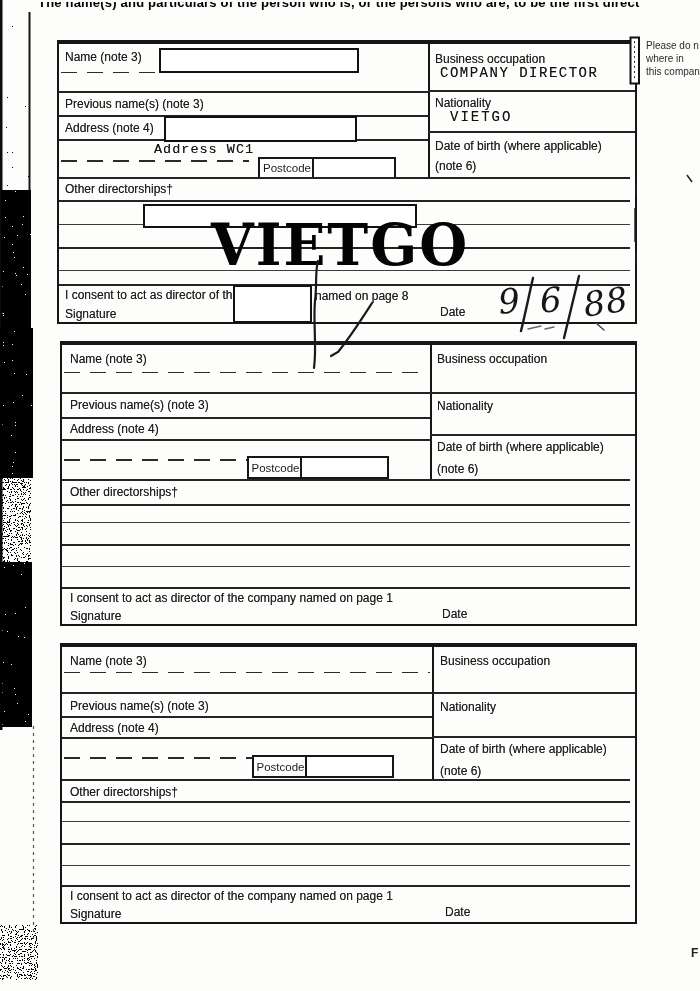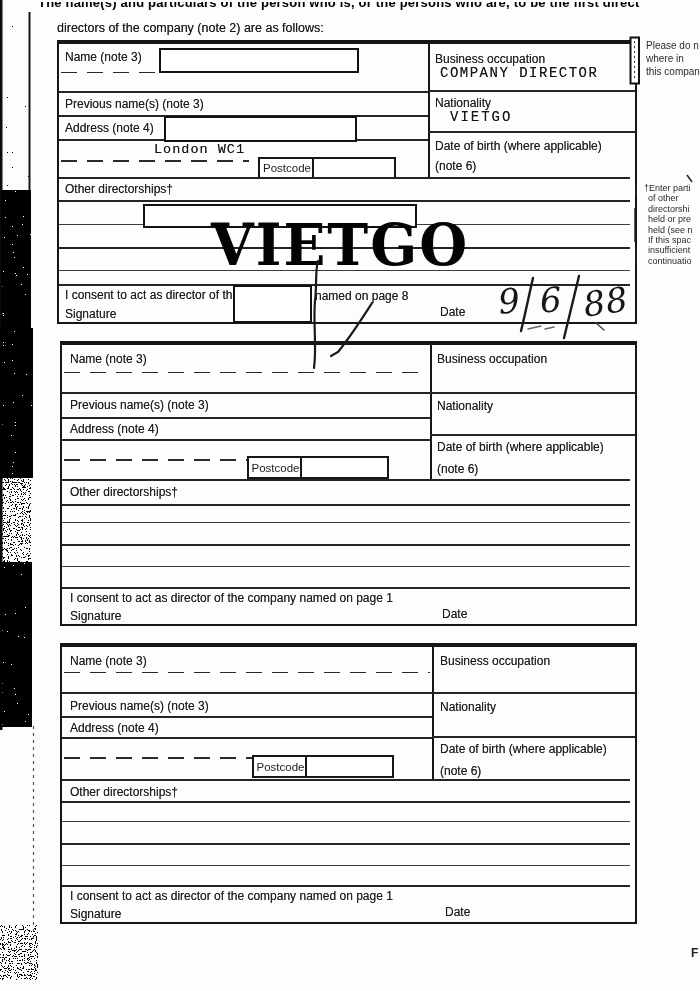--- a/index.html
+++ b/index.html
@@ -33,36 +33,25 @@
   svg.artifacts{position:absolute;left:0;top:0;z-index:12;pointer-events:none;}
 </style>
 </head>
 <body>
 
 <div class="page">
 
   <div class="introclip">
     <span>The name(s) and particulars of the person who is, or the persons who are, to be the first director</span>
   </div>
-  <div class="intro2">directors of the company (note 2) are as follows:</div>
 
   <div class="mnote n1">
     <div>Please do n</div>
     <div>where in</div>
     <div>this company</div>
-  </div>
-  <div class="mnote" style="left:644px;top:183px;">
-    <div>†Enter parti</div>
-    <div style="padding-left:4px;">of other</div>
-    <div style="padding-left:4px;">directorshi</div>
-    <div style="padding-left:4px;">held or pre</div>
-    <div style="padding-left:4px;">held (see n</div>
-    <div style="padding-left:4px;">If this spac</div>
-    <div style="padding-left:4px;">insufficient</div>
-    <div style="padding-left:4px;">continuatio</div>
   </div>
 
   <div class="pagemark">F</div>
 
   <div class="blk" style="left:57px;top:40px;width:576px;height:278px;">
     <div class="vd" style="left:369px;top:0;height:133px;"></div>
 
     <div class="lbl" style="left:376px;top:8px;">Business occupation</div>
     <div class="typed" style="left:381px;top:21px;">COMPANY DIRECTOR</div>
     <div class="hl" style="left:369px;top:46px;width:207px;"></div>
@@ -74,21 +63,21 @@
 
     <div class="lbl" style="left:6px;top:6px;">Name (note 3)</div>
     <div class="red" style="left:100px;top:4px;width:196px;height:21px;"></div>
     <div class="hl thin broken" style="left:2px;top:28px;width:296px;"></div>
     <div class="hl" style="left:0;top:47px;width:369px;"></div>
     <div class="lbl" style="left:6px;top:53px;">Previous name(s) (note 3)</div>
     <div class="hl" style="left:0;top:71px;width:369px;"></div>
     <div class="lbl" style="left:6px;top:77px;">Address (note 4)</div>
     <div class="red" style="left:105px;top:72px;width:189px;height:22px;"></div>
     <div class="hl" style="left:0;top:95px;width:369px;"></div>
-    <div class="typed" style="left:95px;top:98px;font-size:13.5px;letter-spacing:1px;">London WC1</div>
+    <div class="typed" style="left:95px;top:98px;font-size:13.5px;letter-spacing:1px;">Address WC1</div>
     <div class="hl broken" style="left:2px;top:116px;width:188px;"></div>
     <div class="box" style="left:199px;top:113px;width:54px;height:18px;">
       <span class="pclabel">Postcode</span>
     </div>
     <div class="box" style="left:253px;top:113px;width:80px;height:18px;"></div>
 
     <div class="hl" style="left:0;top:133px;width:571px;height:2px;"></div>
     <div class="lbl" style="left:6px;top:138px;">Other directorships†</div>
     <div class="hl" style="left:0;top:156px;width:571px;"></div>
     <div class="hl thin" style="left:0;top:180px;width:571px;"></div>

